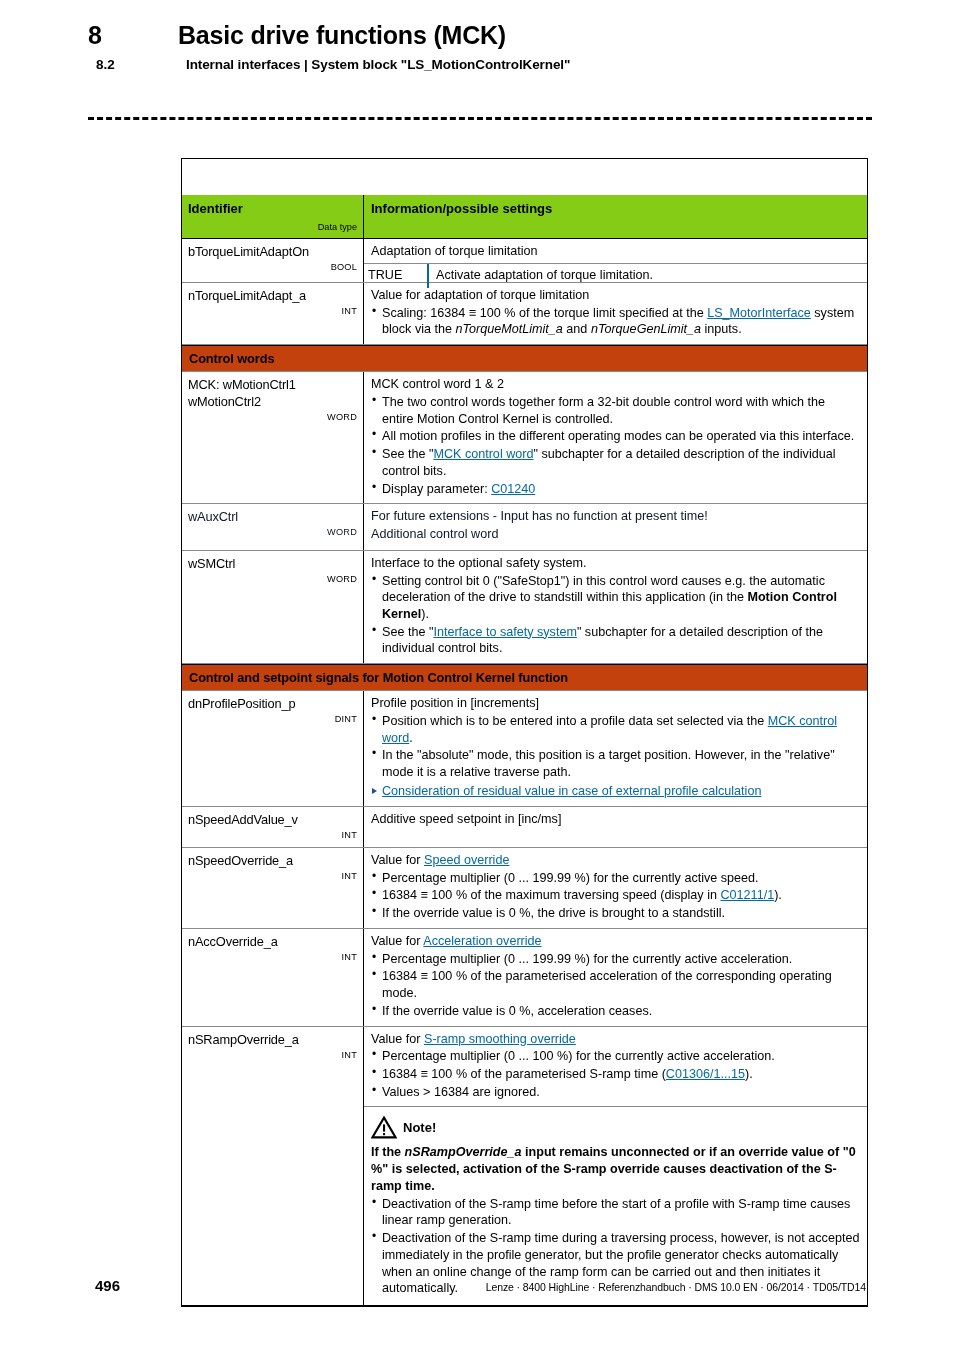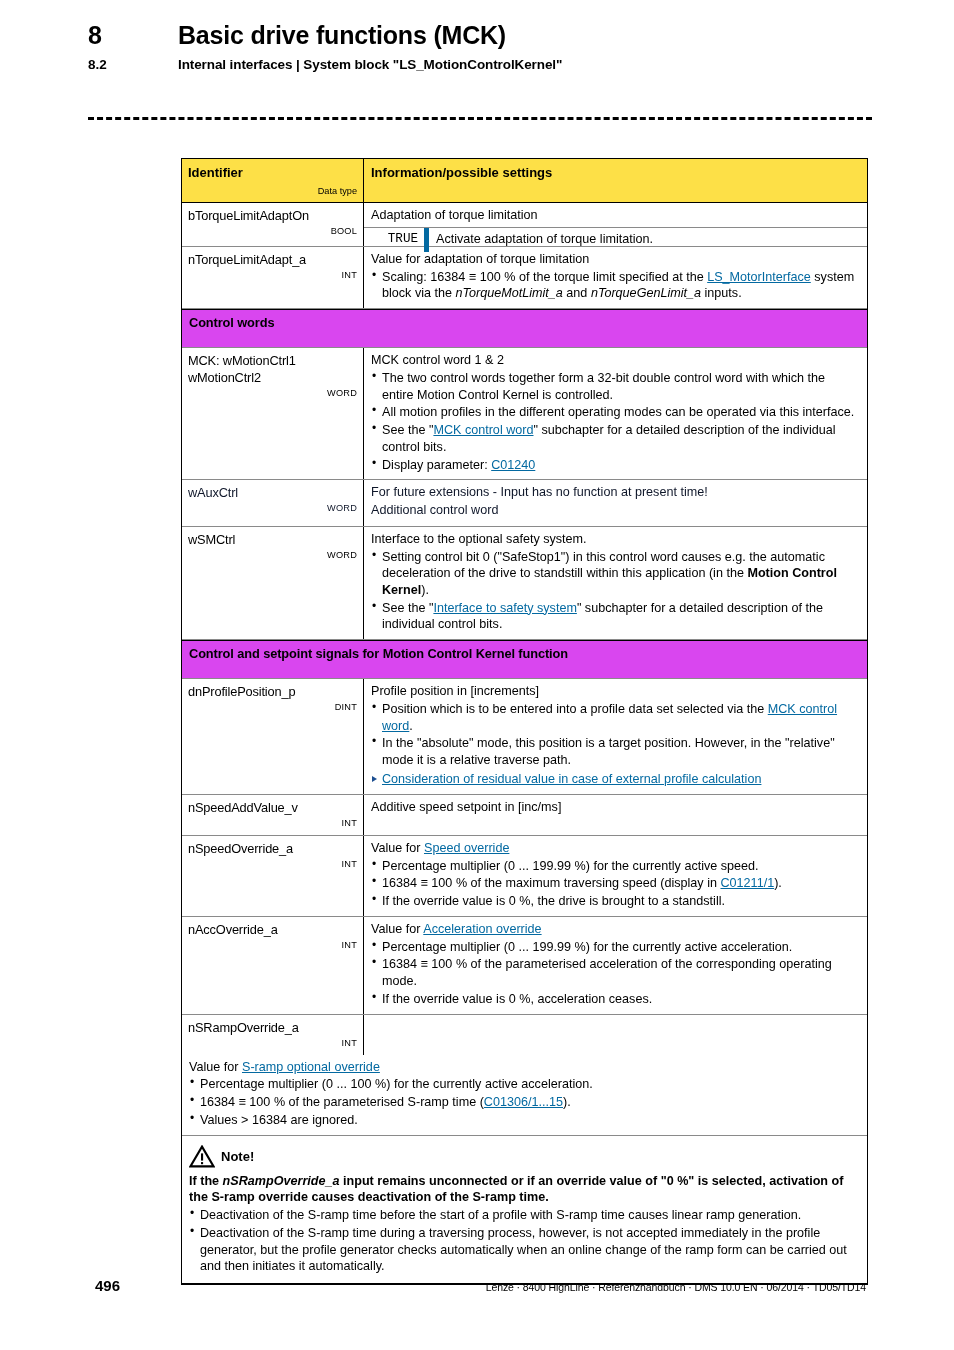--- a/index.html
+++ b/index.html
@@ -35,20 +35,21 @@
     line-height: 1.05;
   }
   .hdr-chapter-title {
     font-size: 25px;
     font-weight: bold;
     line-height: 1.05;
     letter-spacing: -0.2px;
   }
   .hdr-row.sub {
     margin-top: 9px;
+    margin-left: 8px;
   }
   .hdr-sec-num {
     width: 90px;
     flex: none;
     font-size: 13.5px;
     font-weight: bold;
   }
   .hdr-sec-title {
     font-size: 13.5px;
     font-weight: bold;
@@ -73,21 +74,21 @@
     border-collapse: collapse;
     font-size: 12.6px;
     line-height: 1.33;
   }
   .trow {
     display: flex;
     align-items: stretch;
     border-bottom: 1px solid #8a8a8a;
   }
   .trow.last { border-bottom: none; }
-  .trow.thick-bottom { border-bottom: 1.4px solid #000000; flex-direction: column; }
+  .trow.thick-bottom { border-bottom: 1.4px solid #000000; }
 
   .col-id {
     width: 182px;
     flex: none;
     box-sizing: border-box;
     padding: 4px 6px 6px 6px;
     border-right: 1.4px solid #000000;
     position: relative;
     min-height: 30px;
   }
@@ -104,44 +105,45 @@
   }
   .dtype {
     text-align: right;
     font-size: 9.2px;
     letter-spacing: 0.2px;
     margin-top: 1px;
   }
 
   
   .thead {
-    background: #fde047;
+    background: #84cc16;
     border-bottom: 1.4px solid #000000;
+    margin-top: 36px;
   }
   .thead .col-id, .thead .col-info {
     padding-top: 5px;
     padding-bottom: 4px;
   }
   .th-label {
     font-weight: bold;
     font-size: 13px;
   }
   .th-sub {
     text-align: right;
     font-size: 9.2px;
     font-weight: normal;
     margin-top: 4px;
   }
 
   
   .section-band {
-    background: #d946ef;
+    background: #c2410c;
     border-bottom: 1px solid #8a8a8a;
     border-top: 1.4px solid #000000;
-    padding: 4px 7px 16px 7px;
+    padding: 4px 7px 4px 7px;
     font-weight: bold;
     font-size: 12.8px;
     letter-spacing: -0.1px;
   }
 
   
   .lead { margin: 0 0 1px 0; }
   ul.bul {
     margin: 0;
     padding: 0;
@@ -189,24 +191,23 @@
   
   .subrow {
     display: flex;
     border-top: 1px solid #8a8a8a;
     margin: 4px -7px -6px -7px;
   }
   .subrow .v {
     width: 65px;
     flex: none;
     box-sizing: border-box;
-    text-align: right;
+    text-align: left;
     padding: 3px 6px 4px 4px;
-    border-right: 5px solid #0369a1;
-    font-family: Liberation Mono, monospace;
+    border-right: 2px solid #0369a1;
   }
   .subrow .d {
     flex: 1 1 auto;
     padding: 3px 7px 4px 7px;
   }
   .info-with-sub { padding-bottom: 0; }
 
   
   .note-wrap {
     border-top: 1px solid #8a8a8a;
@@ -397,21 +398,21 @@
       </ul>
     </div>
   </div>
 
   <div class="trow last thick-bottom">
     <div class="col-id">
       <div class="ident">nSRampOverride_a</div>
       <div class="dtype">INT</div>
     </div>
     <div class="col-info">
-      <p class="lead"><span>Value for </span><span class="lnk">S-ramp optional override</span></p>
+      <p class="lead"><span>Value for </span><span class="lnk">S-ramp smoothing override</span></p>
       <ul class="bul">
         <li>Percentage multiplier (0 ... 100 %) for the currently active acceleration.</li>
         <li>16384 ≡ 100 % of the parameterised S-ramp time (<span class="lnk">C01306/1...15</span>).</li>
         <li>Values &gt; 16384 are ignored.</li>
       </ul>
 
       <div class="note-wrap">
         <div class="note-head">
           <svg width="26" height="23" viewBox="0 0 26 23">
             <path d="M13 1.6 L24.6 21.4 L1.4 21.4 Z" fill="none" stroke="#000" stroke-width="2.1" stroke-linejoin="miter"></path>

